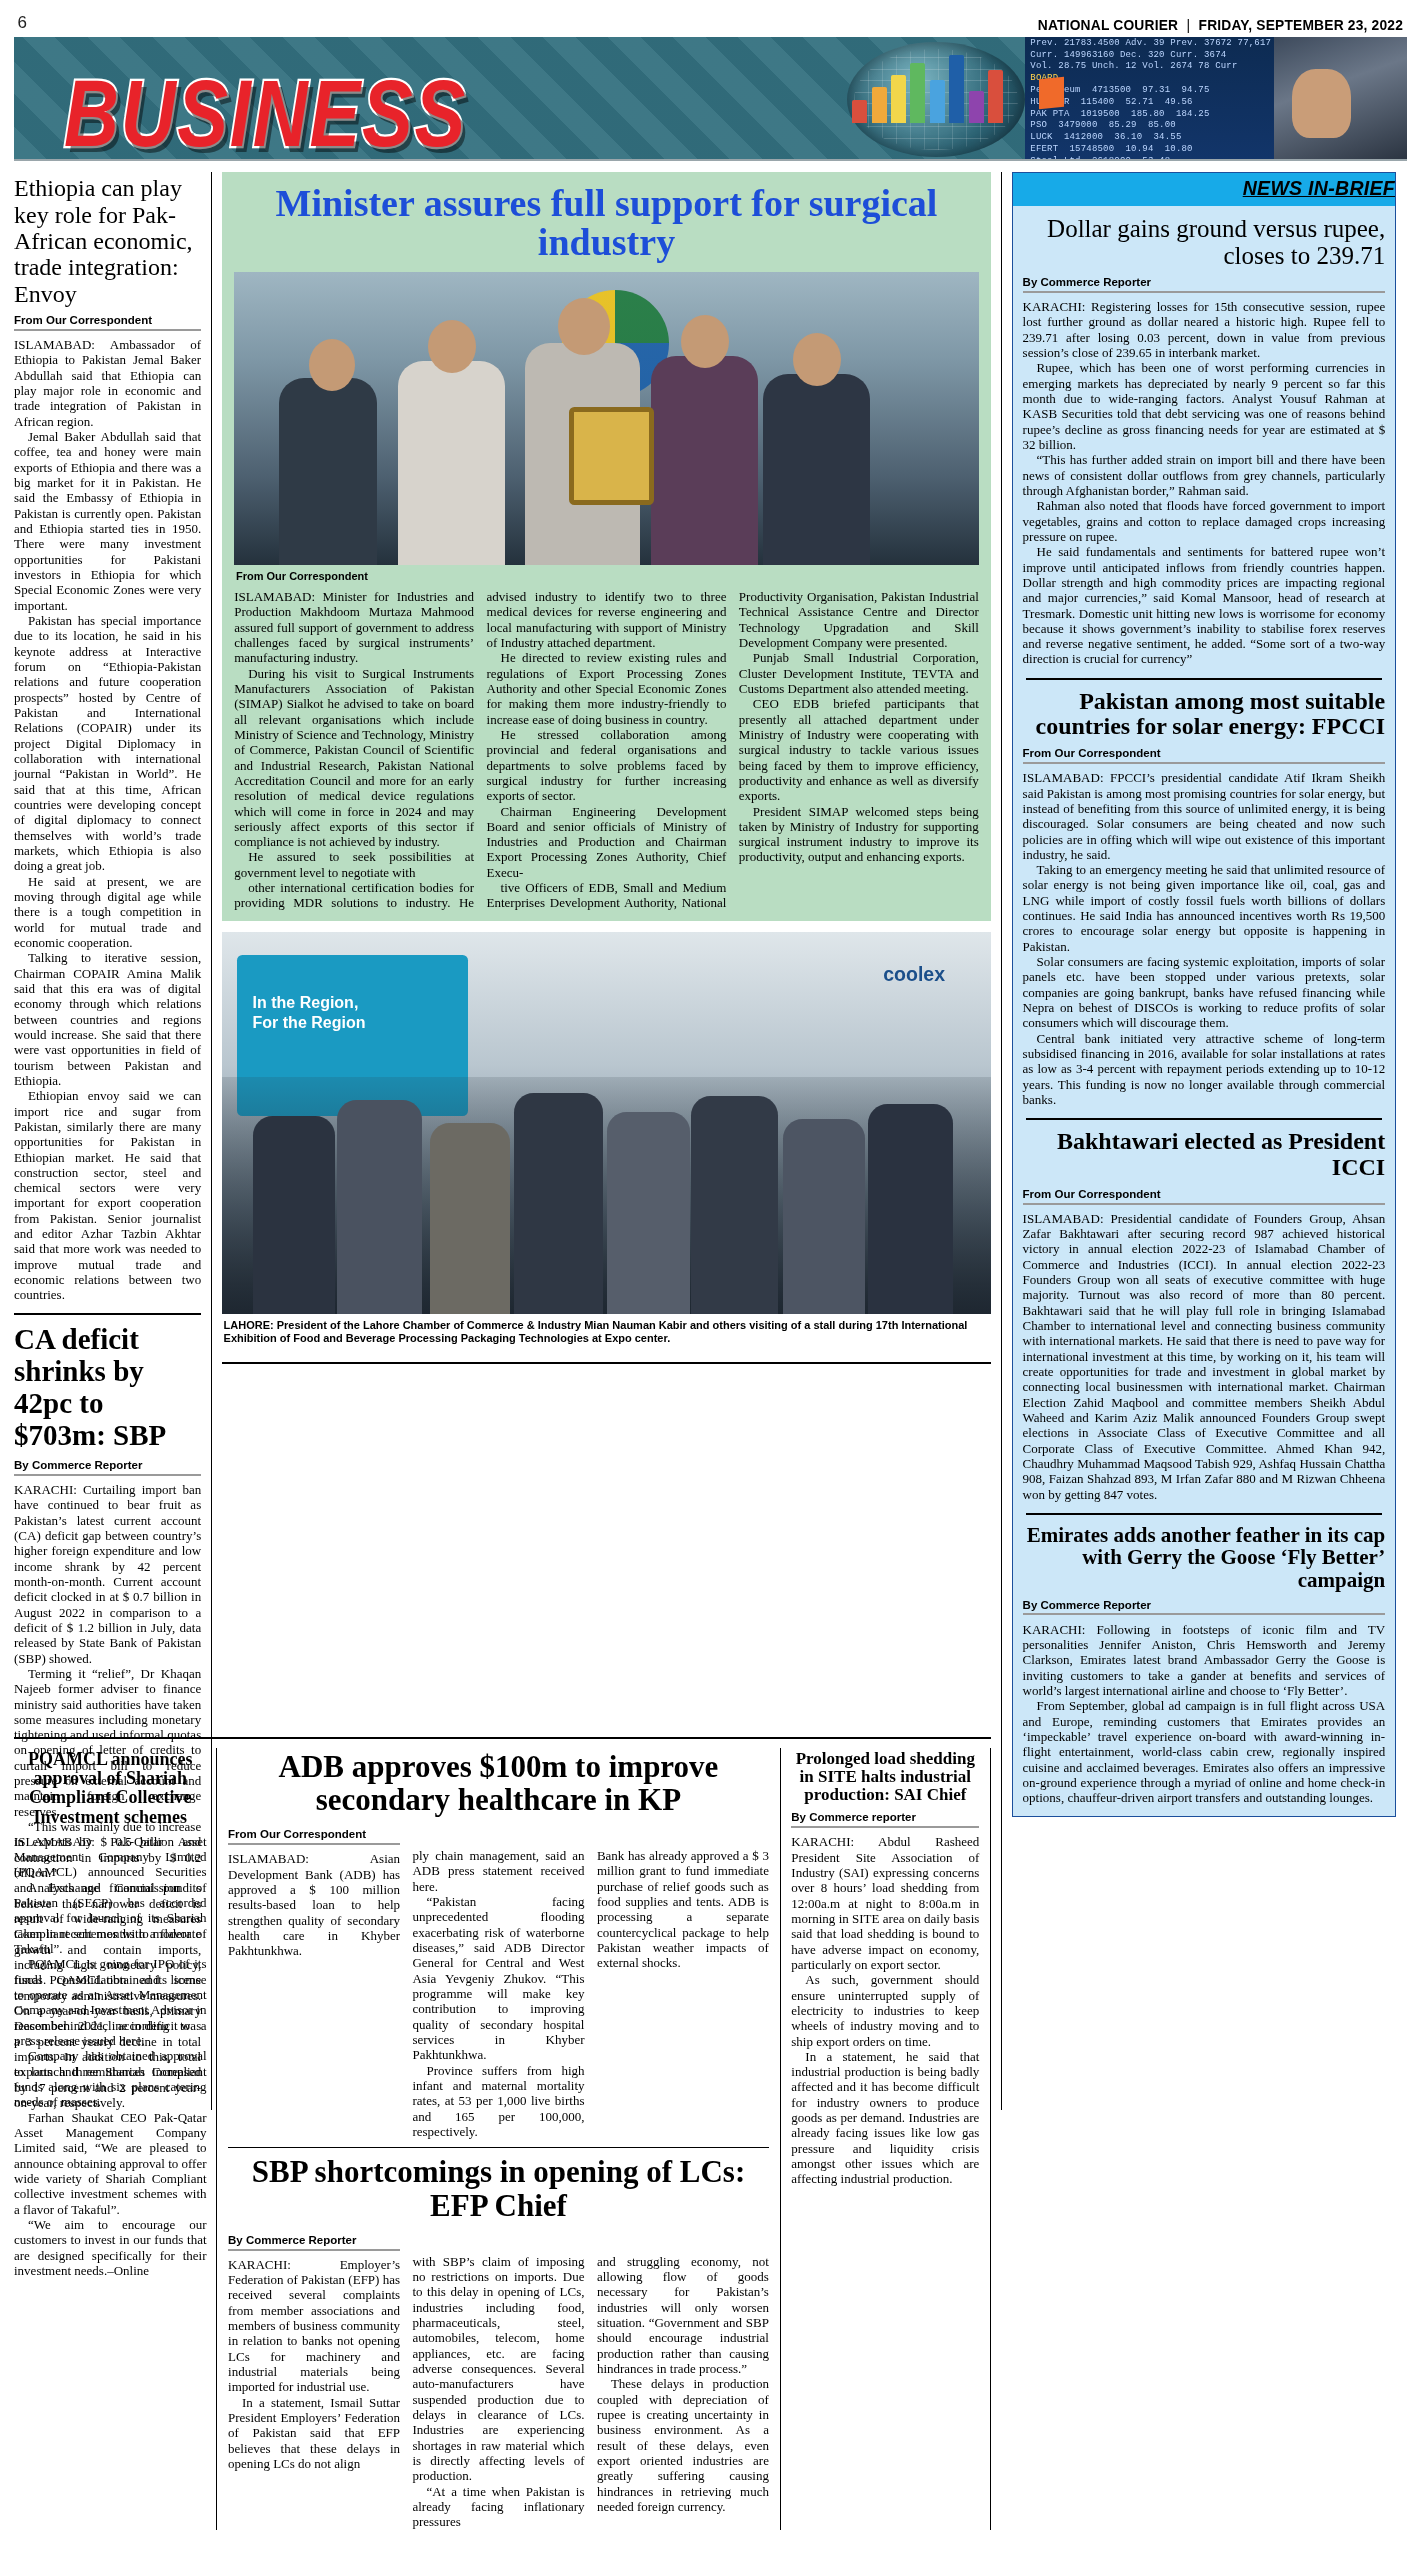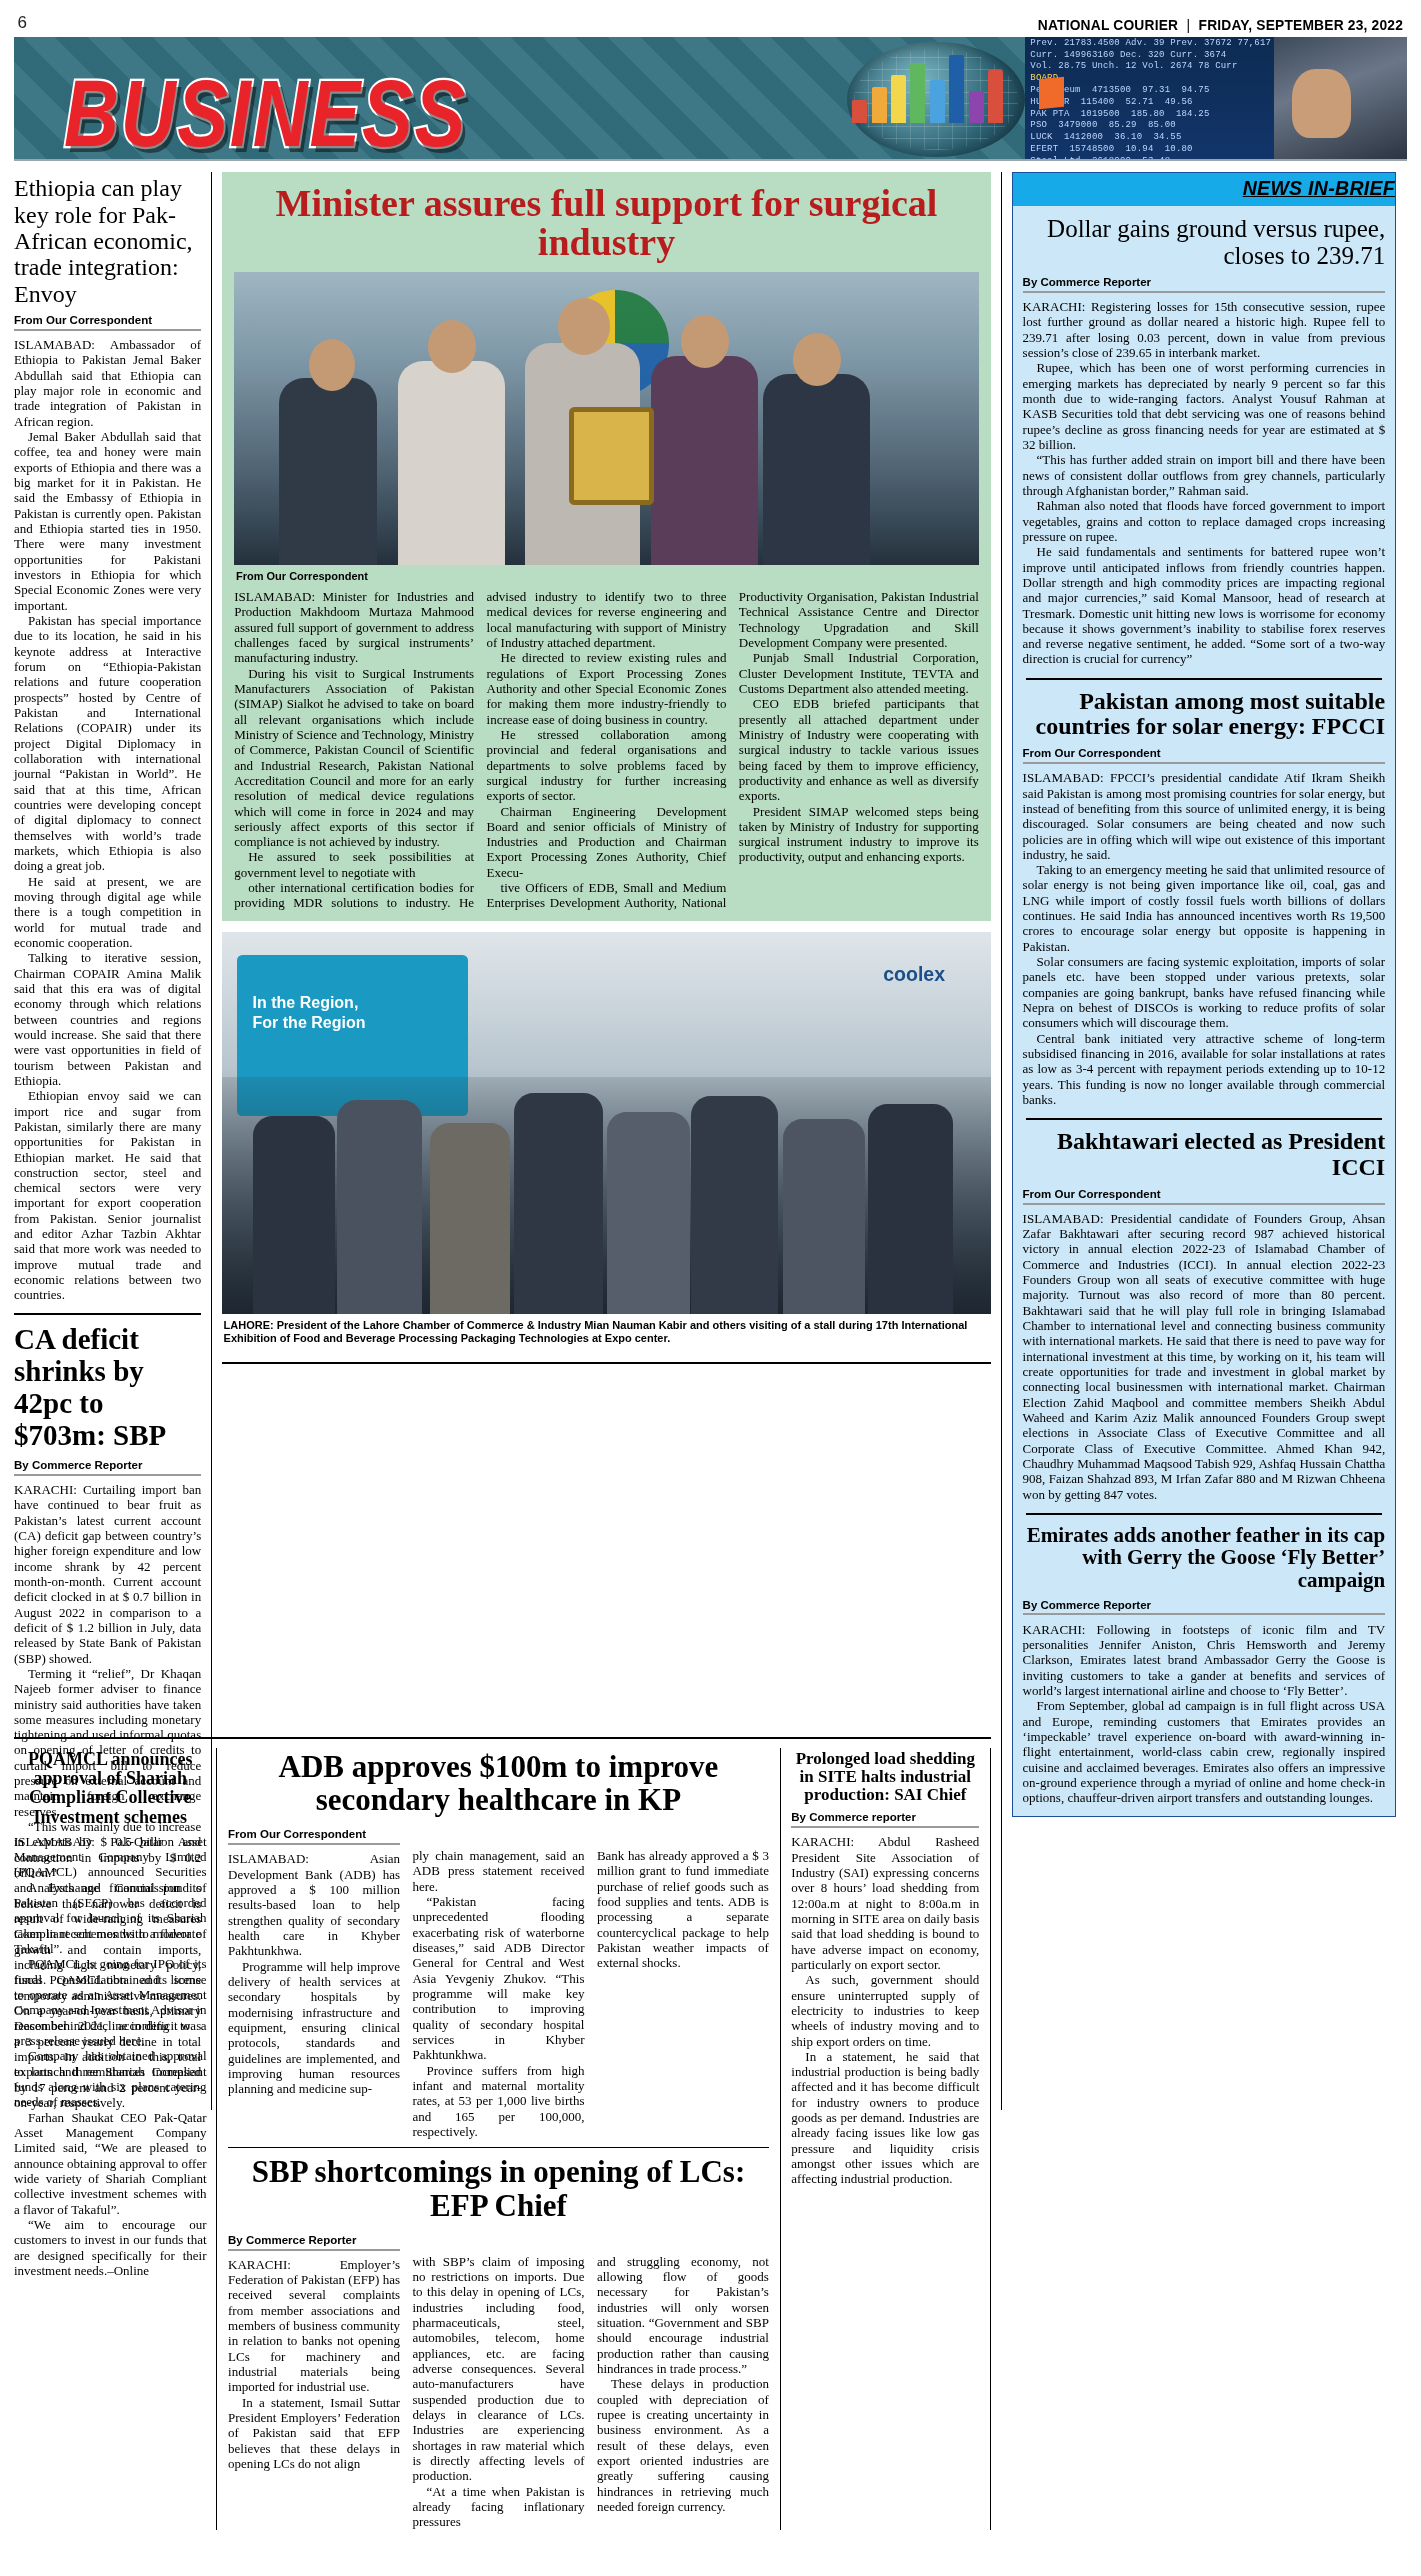--- a/index.html
+++ b/index.html
@@ -84,21 +84,21 @@
   p.body { font-size:13px; line-height:1.18; margin:0; text-align:justify;
            hyphens:auto; -webkit-hyphens:auto; }
   p.body + p.body { text-indent:14px; }
   .rule { border-top:2.7px solid #000; margin:10.7px 0 9px; }
   .rule-thin { border-top:0.9px solid #000; margin:8px 0 7px; }
   .threecol { column-count:3; column-gap:12.4px; }
 
   
   .feature { background:#b9ddc2; padding:9px 12.4px 10.7px; }
   .feature h2 { font-family:"Liberation Serif", serif; font-weight:bold; font-size:38px;
-                line-height:1.02; text-align:center; margin:3.6px 0 10.7px; color:#b91c1c; }
+                line-height:1.02; text-align:center; margin:3.6px 0 10.7px; color:#1d4ed8; }
   .photoA { width:100%; height:293px; position:relative; overflow:hidden;
             background:linear-gradient(175deg,#8fa7b5 0%,#5d7486 45%,#2d3c4a 100%); }
   .photoA .backdrop{position:absolute;inset:0;background:
       linear-gradient(180deg,#9fb6c2 0%,#7e97a6 30%,#4d6070 70%,#24313c 100%);}
   .photoA .logoring{position:absolute;left:44%;top:6%;width:107px;height:107px;border-radius:50%;
       background:conic-gradient(#1f7a3d 0 25%, #1b5fa8 0 50%, #c0392b 0 75%, #f0c419 0 100%);
       opacity:.9;}
   .photoA .person{position:absolute;bottom:0;border-radius:25px 25px 0 0;}
   .photoA .head{position:absolute;border-radius:50%;background:#c49a75;}
   .photoA .plaque{position:absolute;left:45%;top:46%;width:85px;height:98px;background:#d9b44a;
@@ -308,21 +308,20 @@
         <p class="body">Farhan Shaukat CEO Pak-Qatar Asset Management Company Limited said, “We are pleased to announce obtaining approval to offer wide variety of Shariah Compliant collective investment schemes with a flavor of Takaful”.</p>
         <p class="body">“We aim to encourage our customers to invest in our funds that are designed specifically for their investment needs.–Online</p>
       </div>
 
       <div class="bc">
         <h2 class="sub s34">ADB approves $100m to improve secondary healthcare in KP</h2>
         <div style="display:flex;gap:12.4px">
           <div style="flex:1">
             <div class="byline">From Our Correspondent</div>
             <p class="body">ISLAMABAD: Asian Development Bank (ADB) has approved a $ 100 million results-based loan to help strengthen quality of secondary health care in Khyber Pakhtunkhwa.</p>
-            <p class="body">Programme will help improve delivery of health services at secondary hospitals by modernising infrastructure and equipment, ensuring clinical protocols, standards and guidelines are implemented, and improving human resources planning and medicine sup-</p>
           </div>
           <div style="flex:1;padding-top:25px">
             <p class="body">ply chain management, said an ADB press statement received here.</p>
             <p class="body">“Pakistan facing unprecedented flooding exacerbating risk of waterborne diseases,” said ADB Director General for Central and West Asia Yevgeniy Zhukov. “This programme will make key contribution to improving quality of secondary hospital services in Khyber Pakhtunkhwa.</p>
             <p class="body">Province suffers from high infant and maternal mortality rates, at 53 per 1,000 live births and 165 per 100,000, respectively.</p>
           </div>
           <div style="flex:1;padding-top:25px">
             <p class="body">Bank has already approved a $ 3 million grant to fund immediate purchase of relief goods such as food supplies and tents. ADB is processing a separate countercyclical package to help Pakistan weather impacts of external shocks.</p>
           </div>
         </div>

